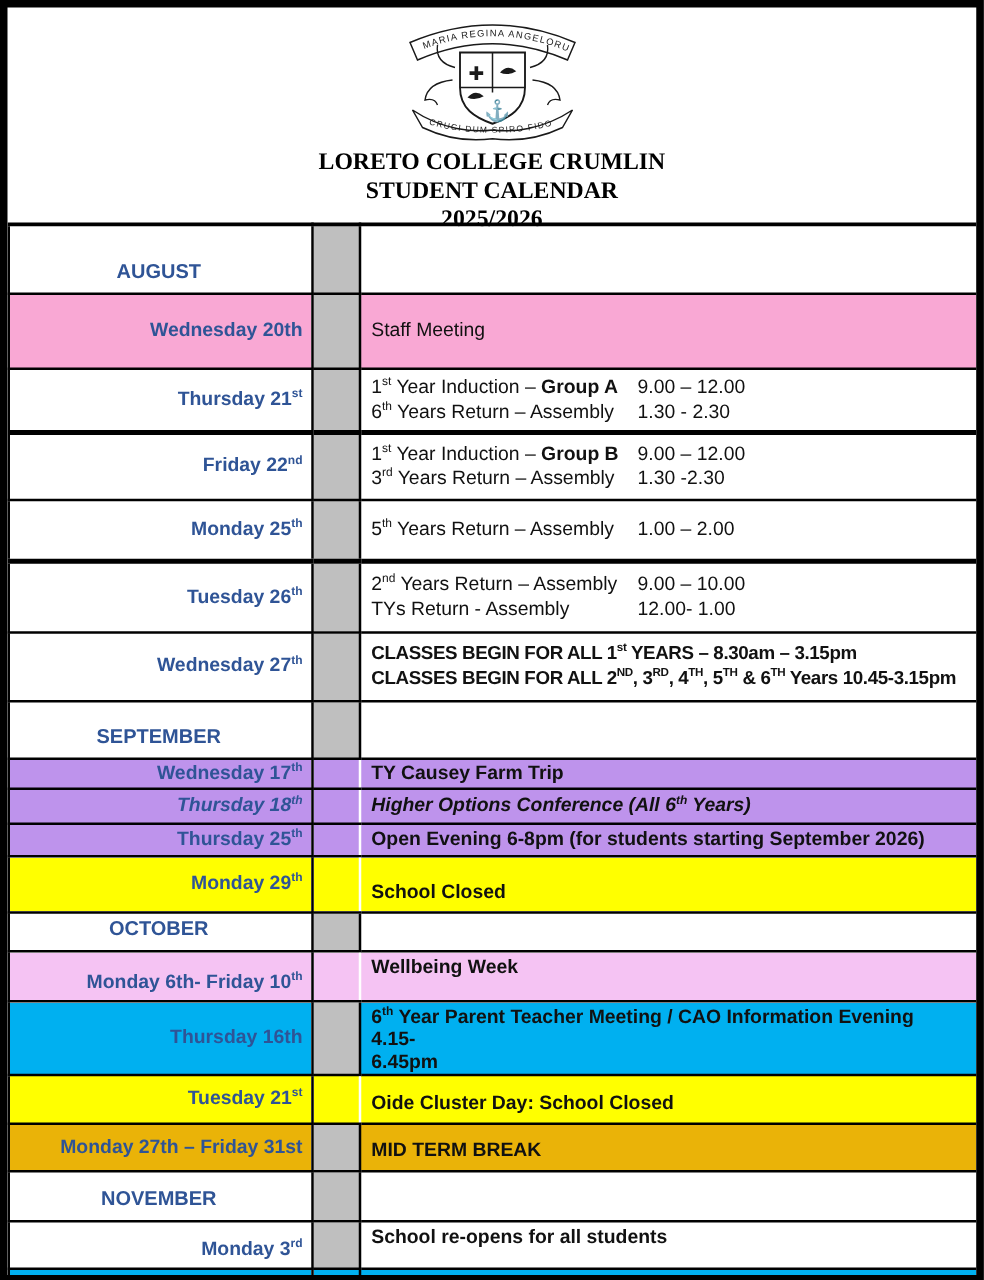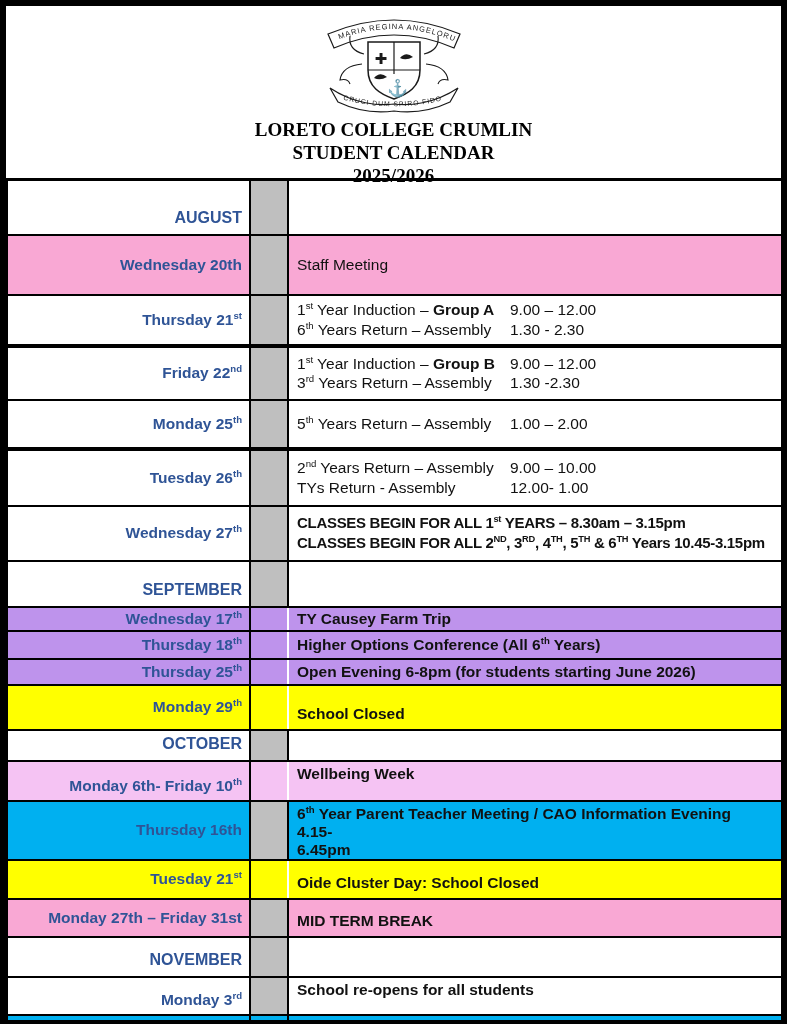--- a/index.html
+++ b/index.html
@@ -14,43 +14,43 @@
                line-height:1.22;color:#000;margin-top:2px;}
 
   
   table.cal{border-collapse:collapse;table-layout:fixed;width:775px;border-top:3px solid #000;}
   col.col-date{width:243px;} col.col-mid{width:38px;} col.col-event{width:494px;}
   td{border:2px solid #000;padding:0;overflow:hidden;}
 
   
   tr.r0{height:55px;} tr.r1{height:60px;} tr.r2{height:51px;} tr.r3{height:54px;}
   tr.r4{height:49px;} tr.r5{height:57px;} tr.r6{height:55px;} tr.r7{height:46px;}
-  tr.r8{height:24px;} tr.r9{height:28px;} tr.r10{height:26px;} tr.r11{height:45px;}
+  tr.r8{height:24px;} tr.r9{height:28px;font-style:italic;} tr.r10{height:26px;} tr.r11{height:45px;}
   tr.r12{height:31px;} tr.r13{height:40px;} tr.r14{height:46px;} tr.r15{height:39px;}
   tr.r16{height:38px;} tr.r17{height:40px;} tr.r18{height:38px;} tr.r19{height:30px;}
   tr.thick-bottom td{border-bottom-width:4px;}
 
   
   .bg-green td.c-date,.bg-green td.c-event{background:#f9a8d4;}
   .bg-purple td.c-date,.bg-purple td.c-event{background:#BE93EC;}
   .bg-yellow td.c-date,.bg-yellow td.c-event{background:#FFFF00;}
   .bg-pink  td.c-date,.bg-pink  td.c-event{background:#F5C3F3;}
   .bg-cyan  td.c-date,.bg-cyan  td.c-event{background:#00B0F0;margin-left:41px;}
-  .bg-gray  td.c-date,.bg-gray  td.c-event{background:#f9a8d4;}
+  .bg-gray  td.c-date,.bg-gray  td.c-event{background:#eab308;}
 
   td.mid-gray{background:#BFBFBF;} td.mid-purple{background:#BE93EC;}
   td.mid-yellow{background:#FFFF00;} td.mid-pink{background:#F5C3F3;}
   td.mid-cyan{background:#00B0F0;}
   td.sep-white{border-left-color:#fff;border-right-color:#fff;}
 
   
   td.c-date{text-align:right;vertical-align:middle;padding-right:7px;
             color:#2F5496;font-weight:bold;font-size:15.5px;}
   td.c-date.dt-bottom{vertical-align:bottom;padding-bottom:5px;}
-  td.c-date.month-cell{text-align:right;vertical-align:bottom;padding-left:4px;padding-bottom:7px;font-size:16px;}
+  td.c-date.month-cell{text-align:center;vertical-align:bottom;padding-left:4px;padding-bottom:7px;font-size:16px;}
   td.c-event{vertical-align:middle;padding-left:8px;padding-right:4px;font-size:15.5px;color:#111;}
   td.c-event.ev-bold{font-weight:bold;}
   td.c-event.ev-top{vertical-align:top;padding-top:3px;}
   td.c-event.ev-bottom{vertical-align:bottom;padding-bottom:6px;}
   .evline{display:flex;line-height:1.25;}
   .evline .desc{flex:0 0 213px;}
   .evline .time{flex:1 1 auto;}
   .classes-line{letter-spacing:-0.3px;font-size:15px;line-height:1.35;}
   sup{font-size:0.62em;vertical-align:super;line-height:0;}
 </style>
@@ -212,21 +212,21 @@
           <td class="c-mid mid-purple sep-white"></td>
           <td class="c-event ev-bold">
             <span>Higher Options Conference (All 6<sup>th</sup> Years)</span></td>
         </tr>
 
         <tr class="r10 bg-purple">
           <td class="c-date">
             <span>Thursday 25<sup>th</sup></span></td>
           <td class="c-mid mid-purple sep-white"></td>
           <td class="c-event ev-bold">
-            <span>Open Evening 6-8pm (for students starting June 2026)</span></td>
+            <span>Open Evening 6-8pm (for students starting September 2026)</span></td>
         </tr>
 
         <tr class="r11 bg-yellow">
           <td class="c-date">
             <span>Monday 29<sup>th</sup></span></td>
           <td class="c-mid mid-yellow sep-white"></td>
           <td class="c-event ev-bold ev-bottom">
             <span>School Closed</span></td>
         </tr>
 

